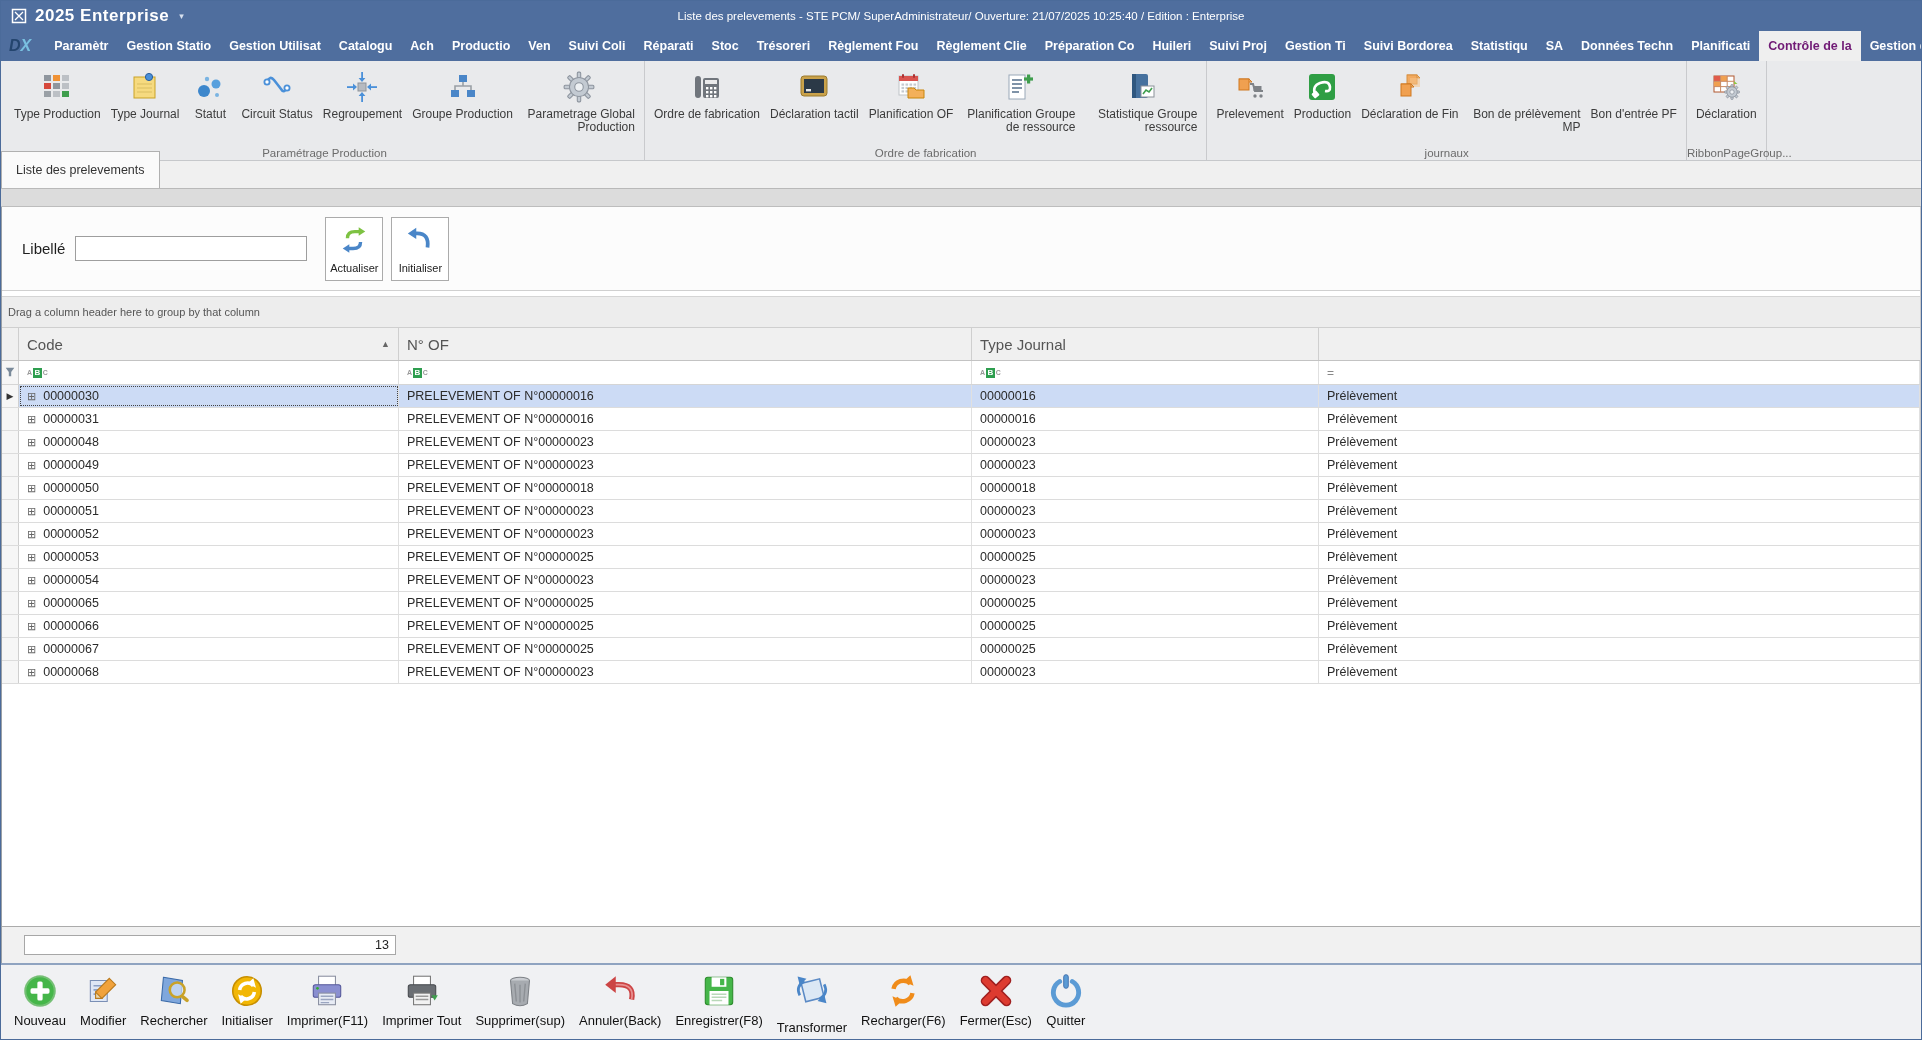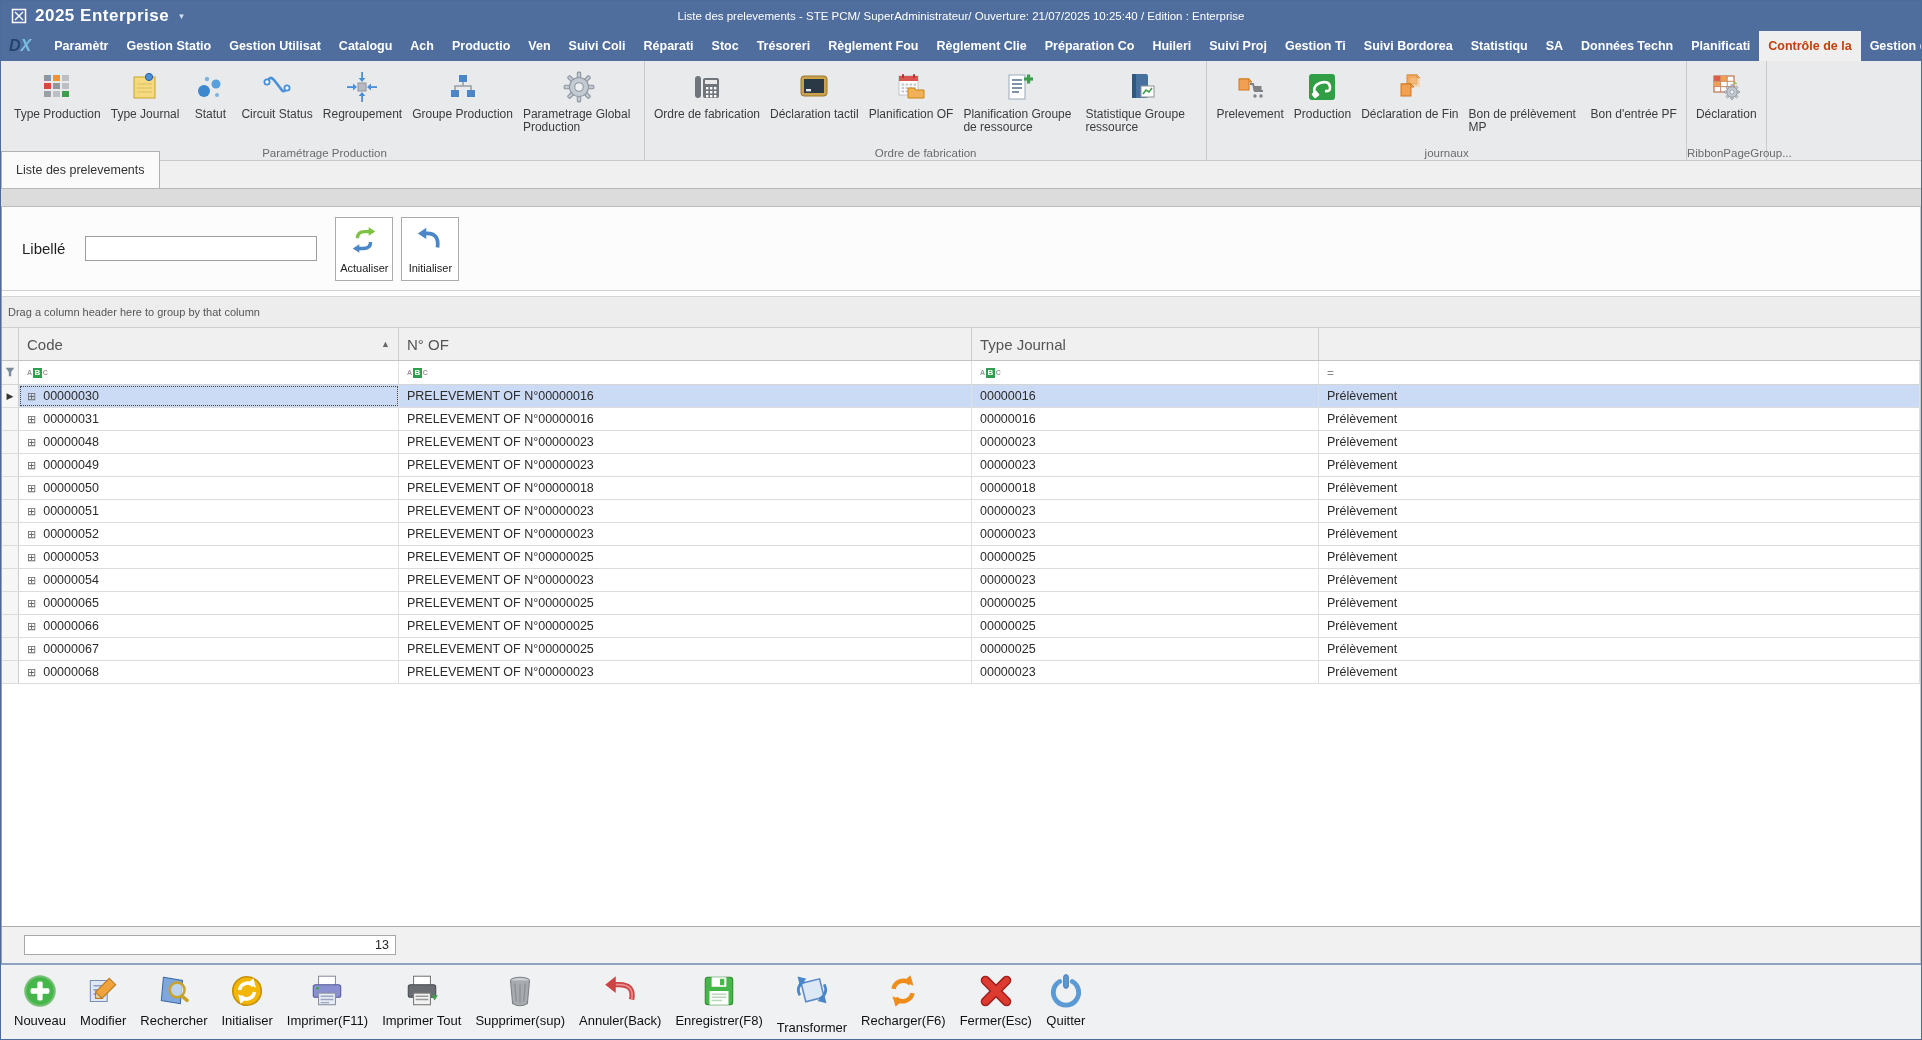--- a/index.html
+++ b/index.html
@@ -14,39 +14,39 @@
   .titlebar .caret { color:#d7e0ee; font-size:9px; margin-left:10px; }
   .titlebar .session { position:absolute; left:0; right:0; top:0; height:30px; display:flex; align-items:center; justify-content:center; color:#fff; font-size:11.5px; pointer-events:none; }
 
   
   .menubar { height:30px; background:#4f6e9e; display:flex; align-items:stretch; flex:0 0 auto; overflow:hidden; }
   .logo { display:flex; align-items:center; padding:0 14px 0 8px; font-style:italic; font-weight:bold; font-size:16px; }
   .logo .d { color:#24456e; }
   .logo .x { color:#79c0e0; }
   .menu-tabs { display:flex; align-items:stretch; }
   .menu-tab { display:flex; align-items:center; padding:0 9px; color:#fff; font-size:12.5px; font-weight:bold; cursor:default; white-space:nowrap; }
-  .menu-tab.active { background:#efefef; color:#c2410c; }
+  .menu-tab.active { background:#efefef; color:#701a75; }
 
   
   .ribbon { height:100px; background:#e9eaec; border-bottom:1px solid #c6c8cb; display:flex; flex:0 0 auto; padding-left:4px; }
   .ribbon-group { position:relative; display:flex; align-items:flex-start; padding:5px 4px 16px 4px; border-right:1px solid #c9cacd; }
   .ribbon-group-label { position:absolute; bottom:1px; left:0; right:0; text-align:center; font-size:11.5px; color:#6b6b6b; white-space:nowrap; }
   .ribbon-btn { display:flex; flex-direction:column; align-items:center; padding:2px 5px; min-width:52px; max-width:122px; cursor:default; }
   .ribbon-btn .ric { width:34px; height:38px; display:flex; align-items:center; justify-content:center; }
-  .ribbon-btn .rlb { font-size:12px; color:#3c3c3c; text-align:left; line-height:13px; margin-top:2px; }
+  .ribbon-btn .rlb { font-size:12px; color:#3c3c3c; text-align:right; line-height:13px; margin-top:2px; }
 
   
   .doctab-row { height:28px; background:#f0f0f0; border-bottom:1px solid #b9b9b9; display:flex; align-items:flex-end; flex:0 0 auto; }
   .doctab { height:37px; display:flex; align-items:center; padding:0 14px; background:#fafafa; border:1px solid #b0b0b0; border-bottom:none; font-size:12.5px; color:#333; margin-left:0; }
   .splitter { height:18px; background:#dcdcdc; border-bottom:1px solid #bdbdbd; flex:0 0 auto; }
 
   
   .content-wrap { flex:1; display:flex; flex-direction:column; border-left:1px solid #9aa0a6; border-right:1px solid #c9cacd; background:#fff; min-height:0; }
   .form-area { height:84px; background:#fcfcfc; display:flex; align-items:center; padding-left:20px; border-bottom:1px solid #d0d0d0; flex:0 0 auto; }
-  .form-area label { font-size:15px; color:#1f1f1f; margin-right:20px; }
+  .form-area label { font-size:15px; color:#1f1f1f; margin-right:10px; }
   .form-area input { width:232px; height:25px; border:1px solid #9e9e9e; font-size:12.5px; padding:0 5px; outline:none; }
   .form-btn { width:58px; height:64px; background:#fff; border:1px solid #ababab; display:flex; flex-direction:column; align-items:center; justify-content:center; margin-left:18px; cursor:default; }
   .form-btn + .form-btn { margin-left:8px; }
   .form-btn .fic { width:30px; height:32px; }
   .form-btn .flb { font-size:11px; color:#222; margin-top:6px; }
 
   .gap-strip { height:5px; background:#fff; flex:0 0 auto; }
   .group-hint { height:32px; background:#ededed; border-top:1px solid #d5d5d5; border-bottom:1px solid #cfcfcf; display:flex; align-items:center; padding-left:6px; font-size:11px; color:#555; flex:0 0 auto; }
 
   

